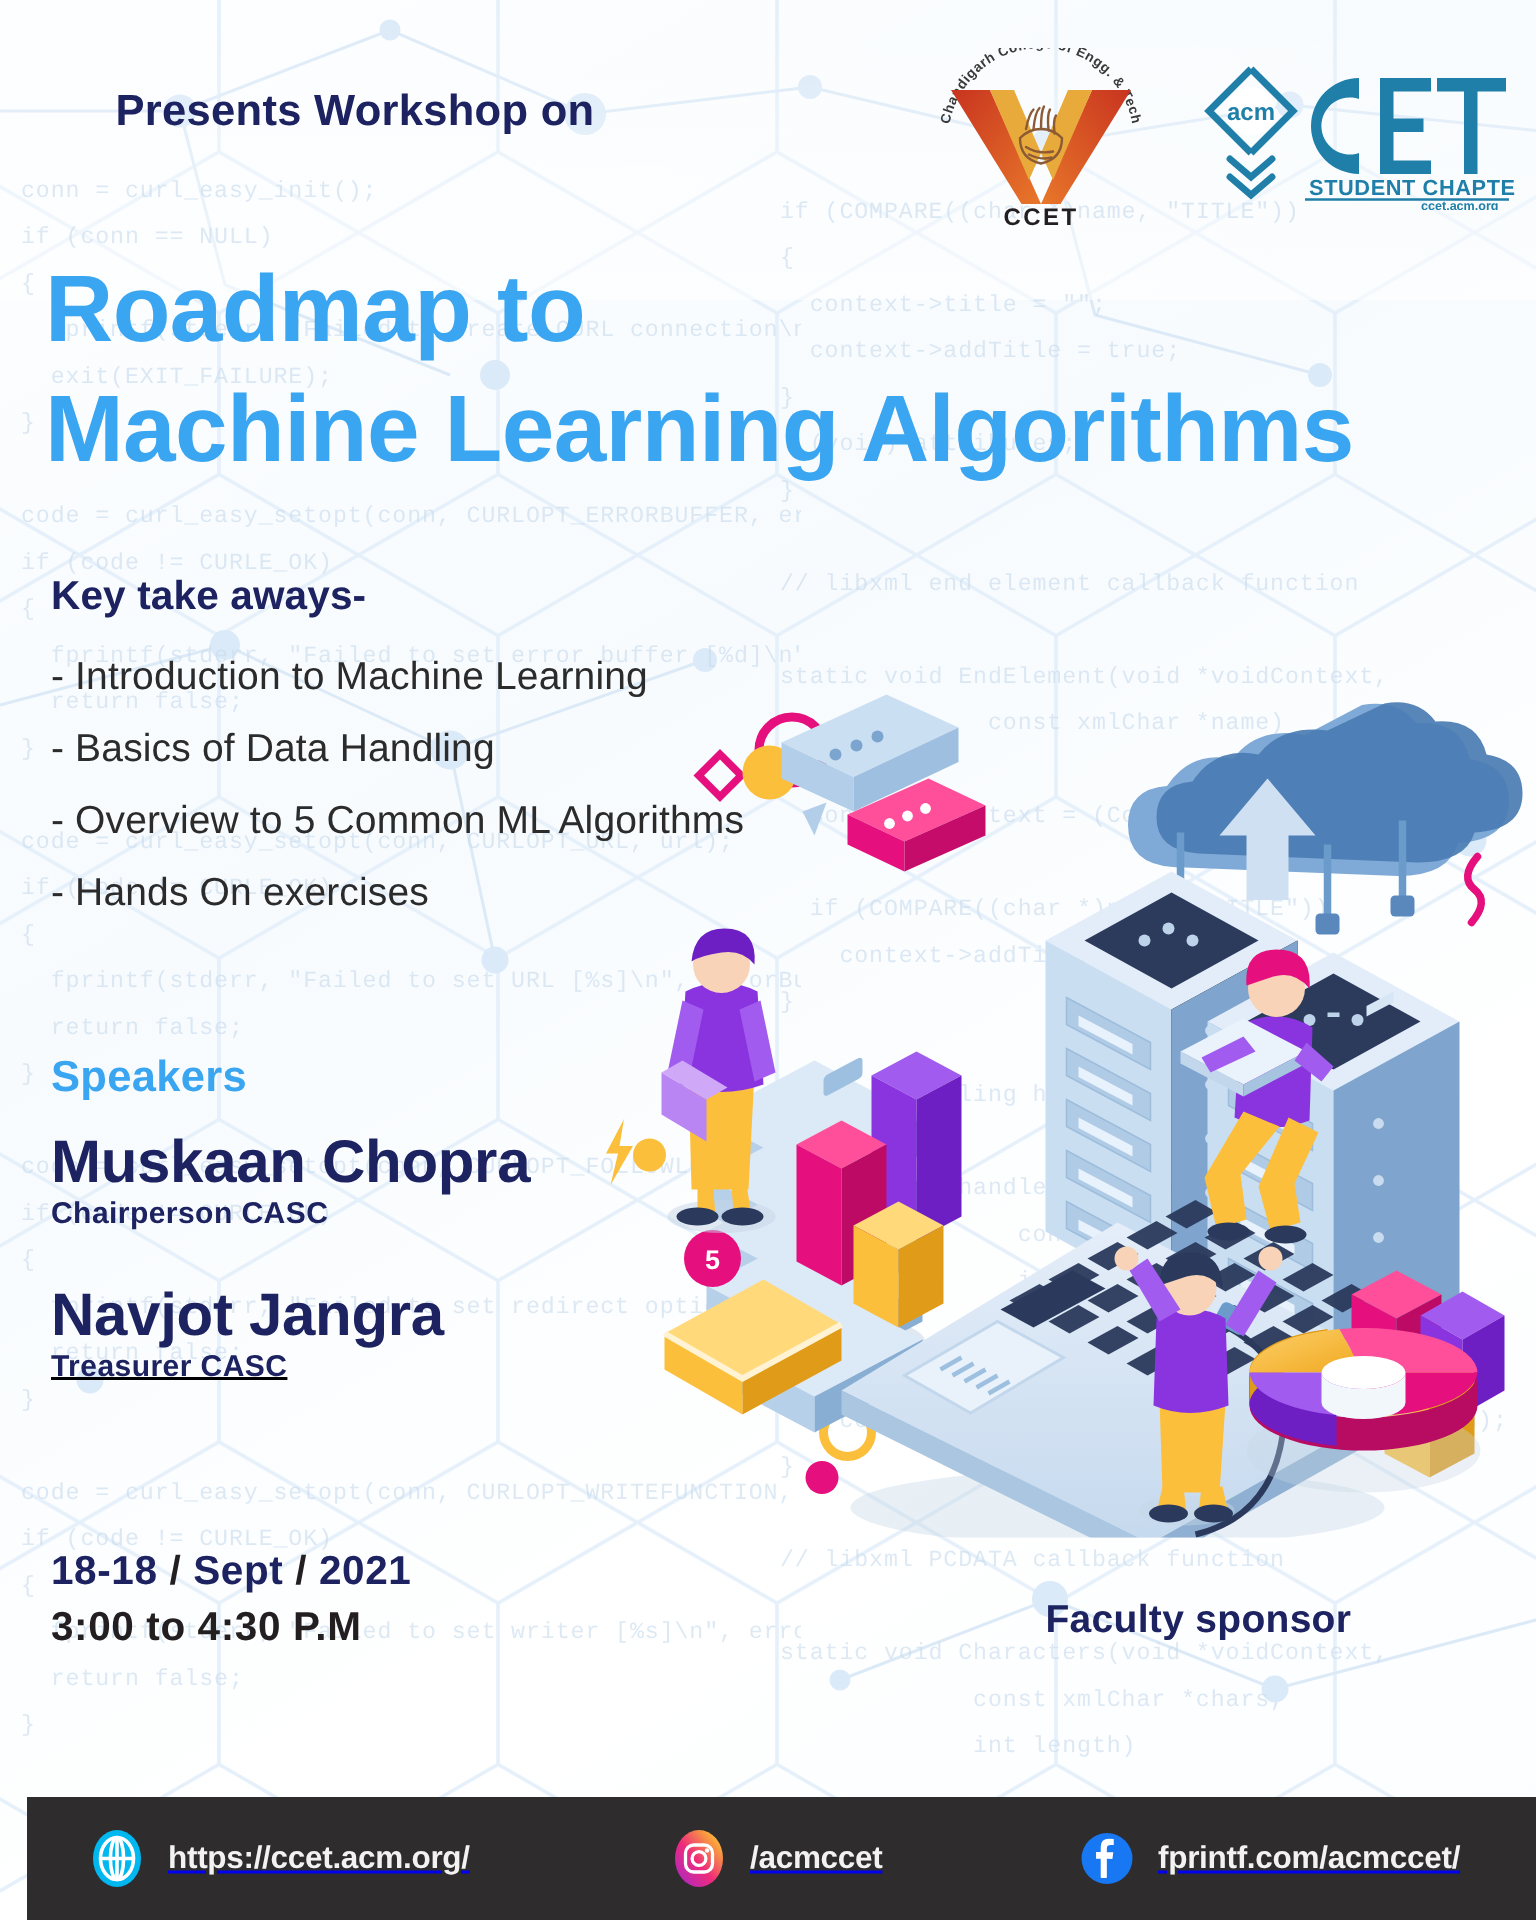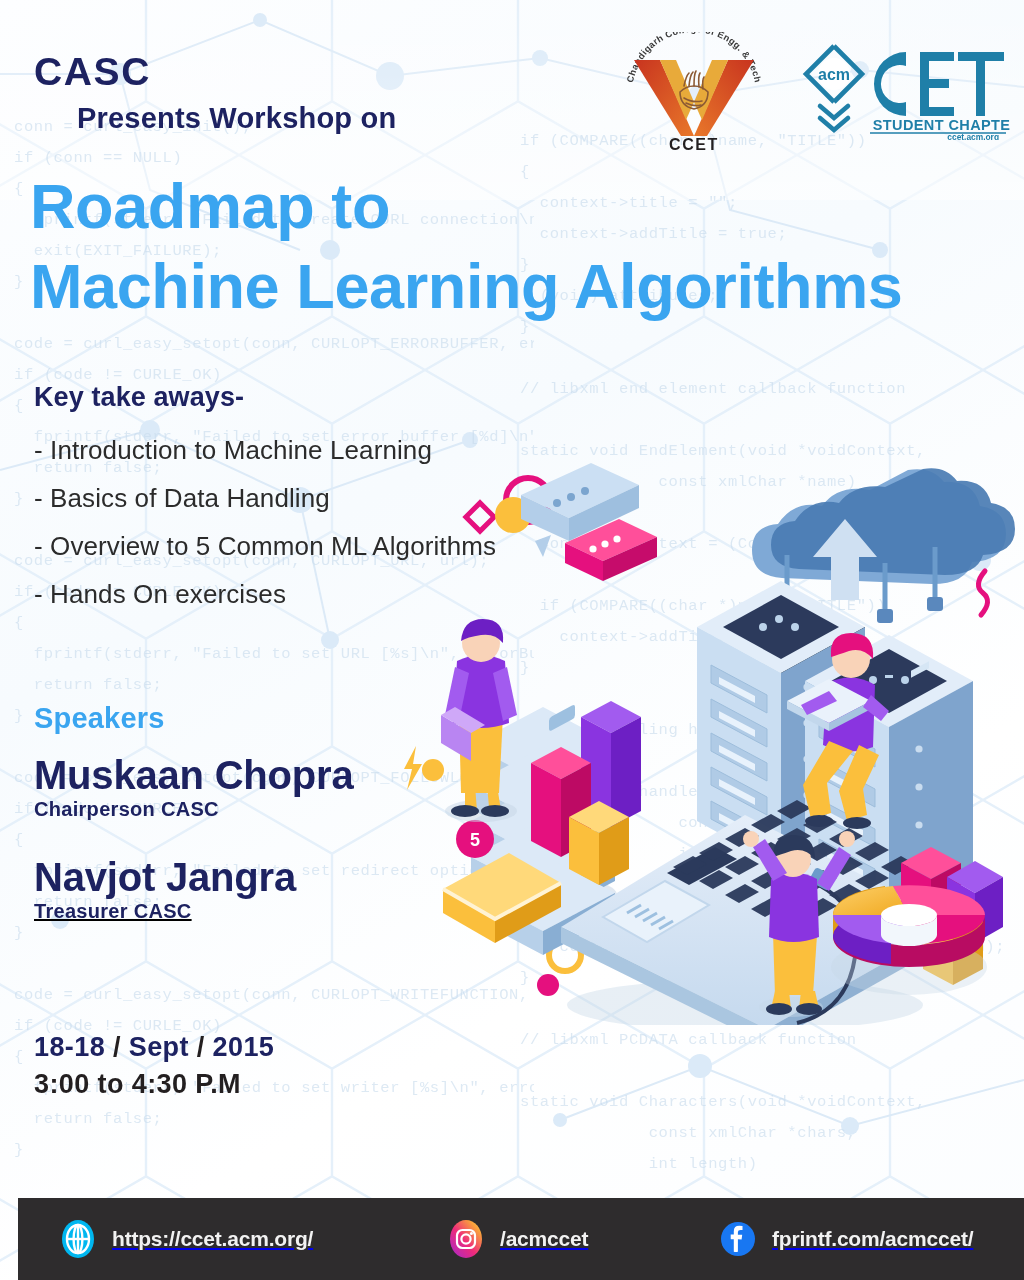--- a/index.html
+++ b/index.html
@@ -322,21 +322,20 @@
         <rect x="164" y="12" width="46" height="9"></rect>
         <rect x="182" y="12" width="9" height="64"></rect>
       </g>
       <text x="153" y="90" font-family="'Liberation Sans',sans-serif" font-size="14.5" font-weight="bold" fill="#1f7fa8" text-anchor="middle" letter-spacing="0.4">STUDENT CHAPTER</text>
       <line x1="76" y1="93" x2="212" y2="93" stroke="#1f7fa8" stroke-width="1.6"></line>
       <text x="205" y="100" font-family="'Liberation Sans',sans-serif" font-size="8.4" font-weight="bold" fill="#1f7fa8" text-anchor="end">ccet.acm.org</text>
     </svg>
   </div>
 
   <div id="header">
-    <div id="casc-title">CASC</div>
     <div id="presents-line">Presents  Workshop on</div>
   </div>
 
   <div id="workshop-title">
     <div class="tl">Roadmap to</div>
     <div class="tl">Machine Learning Algorithms</div>
   </div>
 
   <div id="takeaways">
     <div id="takeaways-heading">Key take aways-</div>
@@ -360,26 +359,27 @@
     </div>
 
     <div class="speaker" style="margin-top:34px;text-decoration:underline;">
       <span class="speaker-name">Navjot Jangra</span>
       <div class="speaker-role">Treasurer CASC</div>
     </div>
   </div>
 
   <div id="event-details">
     <div id="event-date">
-      <span class="dark">18-18</span><span> / </span><span class="dark">Sept</span><span> / </span><span class="dark">2015</span>
+      <span class="dark">18-18</span><span> / </span><span class="dark">Sept</span><span> / </span><span class="dark">2021</span>
     </div>
     <div id="event-time">3:00 to 4:30 P.M</div>
   </div>
 
   <div id="faculty">
+    <div id="faculty-label">Faculty sponsor</div>
   </div>
 
   <svg id="illustration" viewBox="0 0 609 610" aria-hidden="true">
     <defs>
       <linearGradient id="cloudTop" x1="0" y1="0" x2="0.6" y2="1">
         <stop offset="0%" stop-color="#bcd6ee"></stop>
           <stop offset="100%" stop-color="#9dc1e4"></stop>
       </linearGradient>
       <linearGradient id="rackFace" x1="0" y1="0" x2="1" y2="0">
         <stop offset="0%" stop-color="#d3e3f4"></stop>

